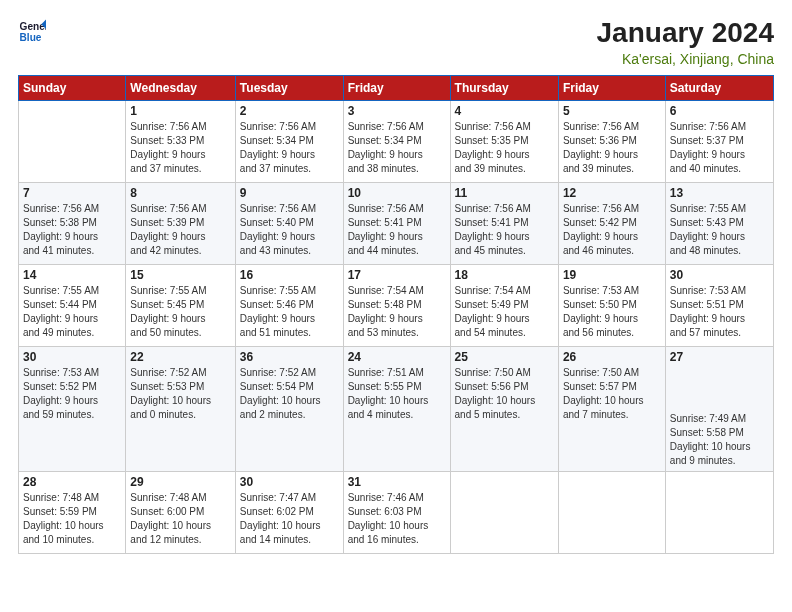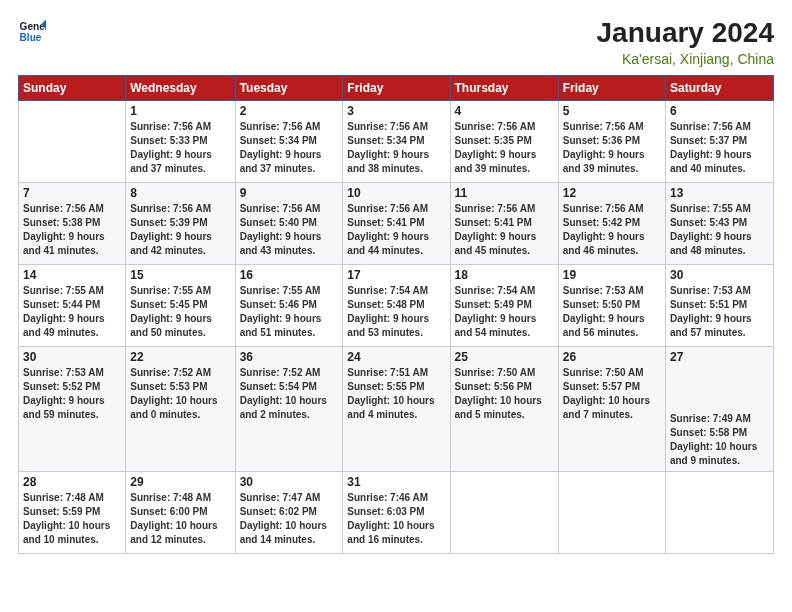--- a/index.html
+++ b/index.html
@@ -74,21 +74,20 @@
       font-weight: bold;
       font-size: 12px;
       color: #222;
       display: block;
       margin-bottom: 2px;
     }
     .day-info {
       color: #333;
       font-size: 10px;
       line-height: 1.4;
-      font-weight: bold;
     }
     .empty-cell {
       background: #fff !important;
     }
   </style>
 </head>
 <body>
 
 <div class="page">
   <div class="header-row">

